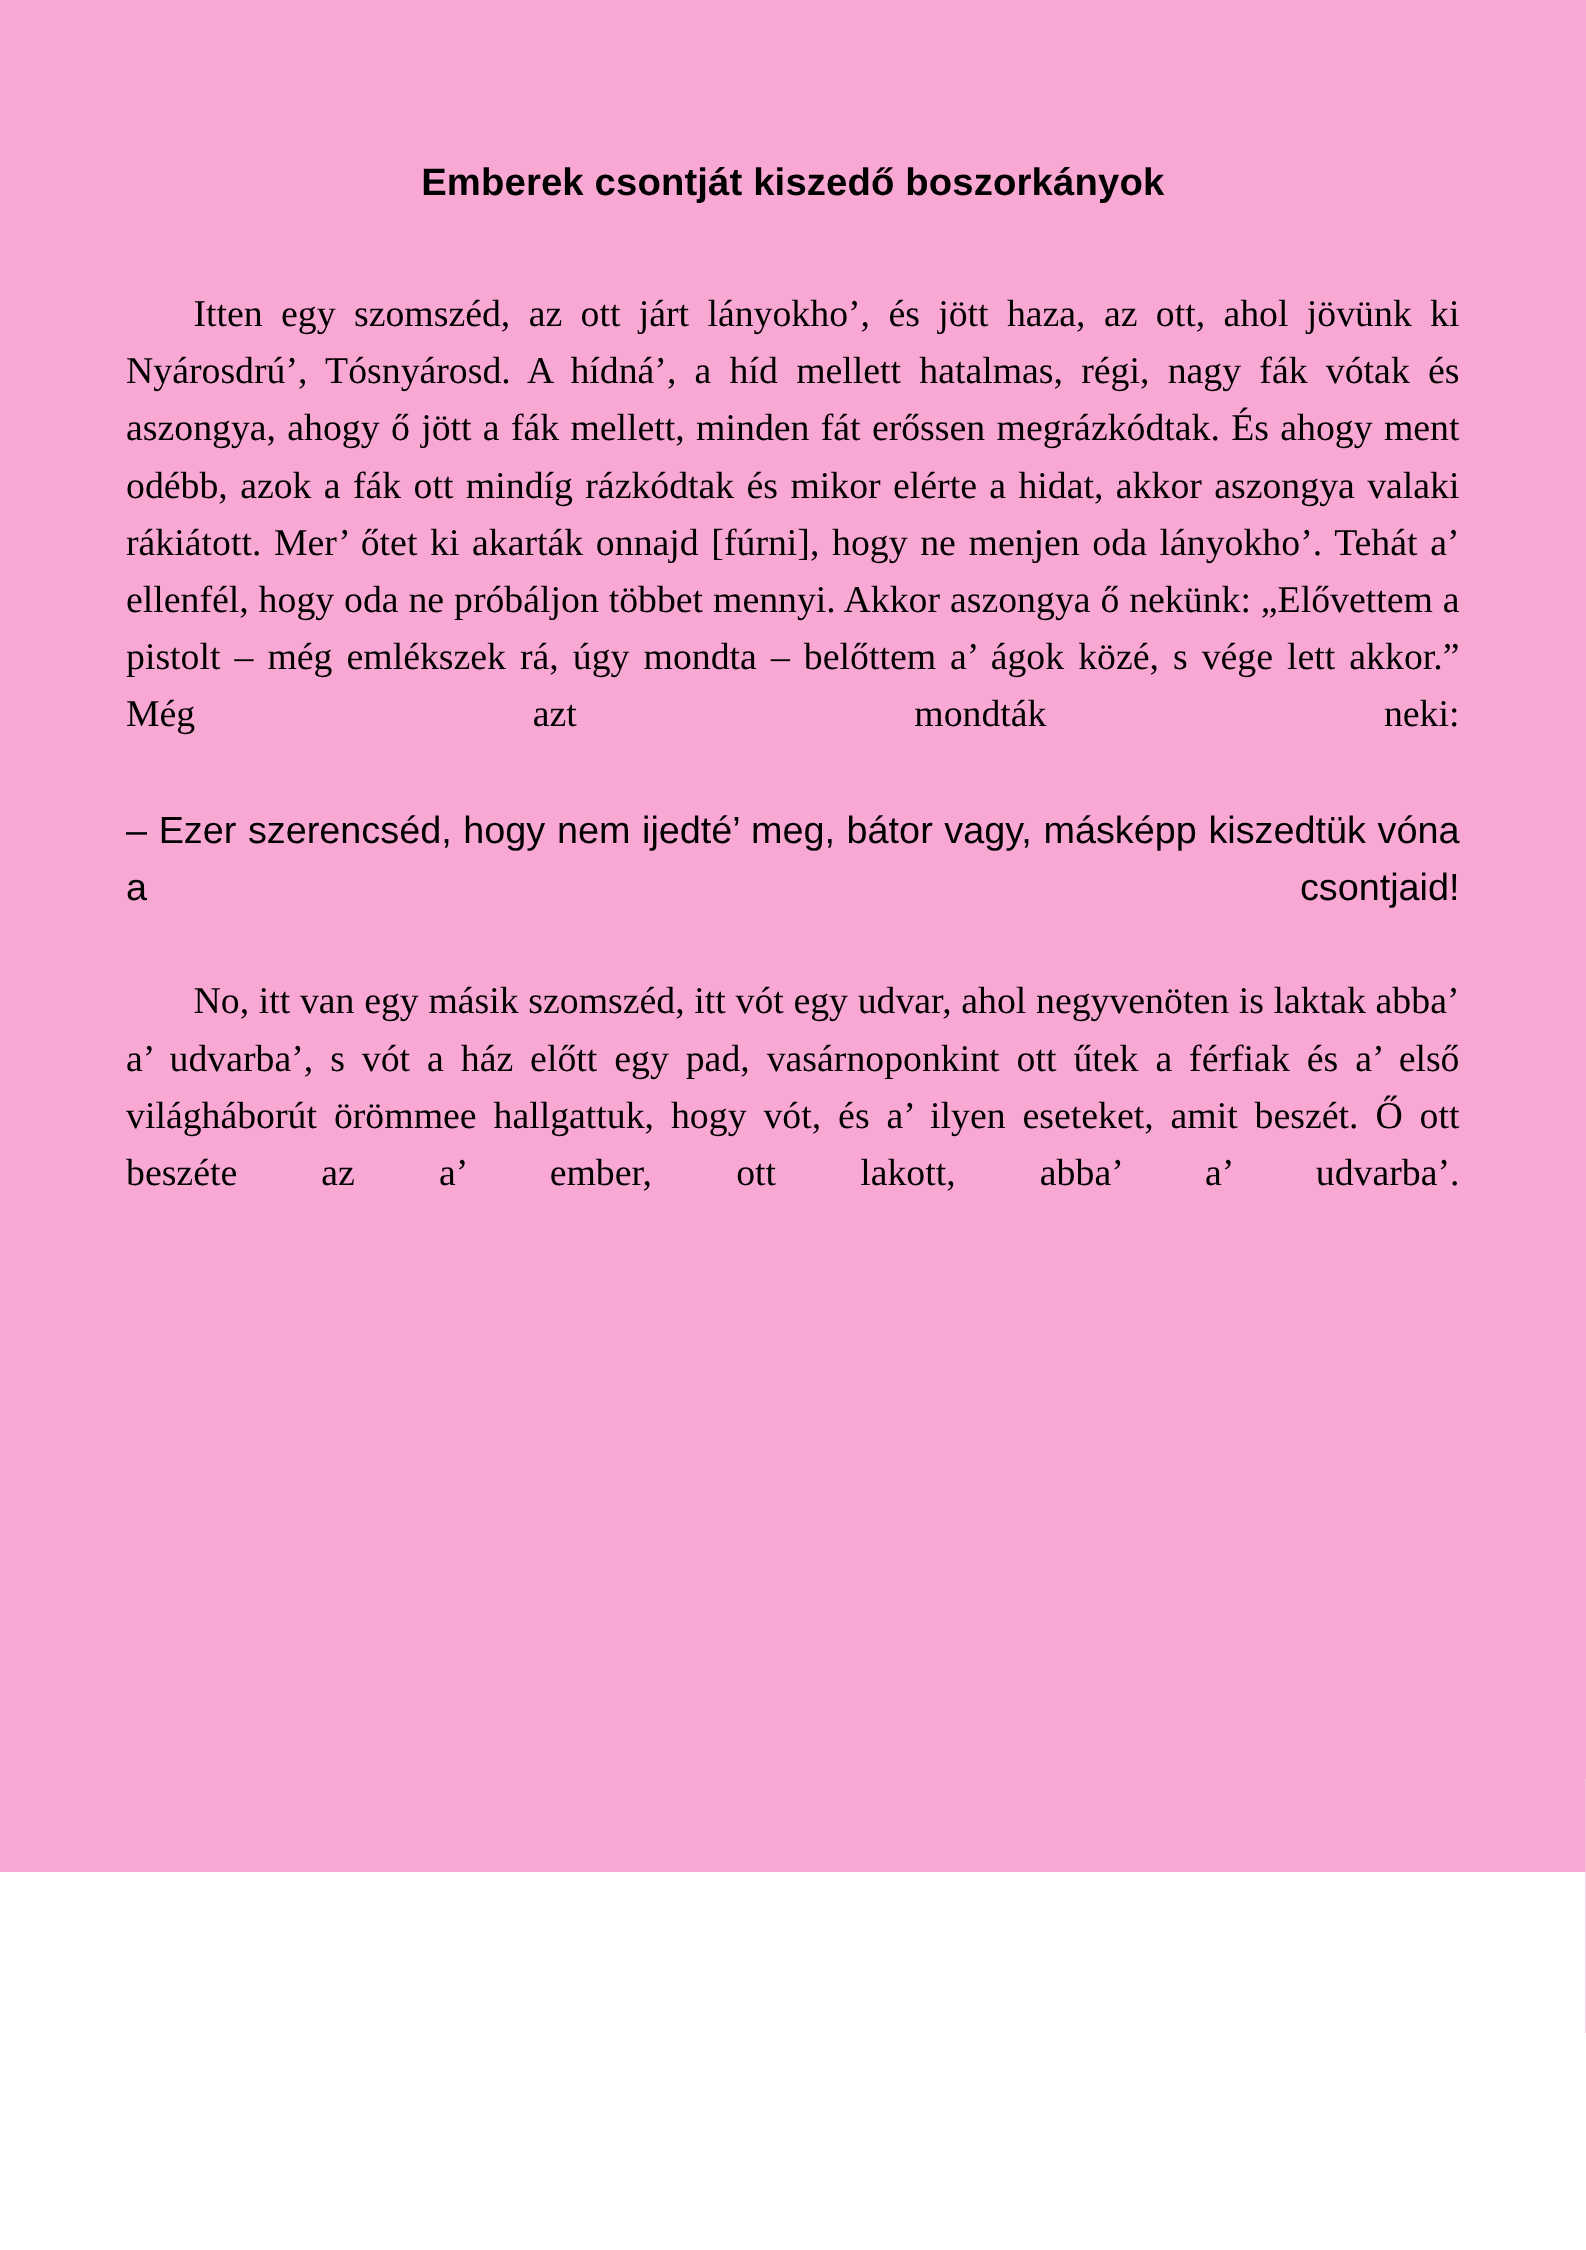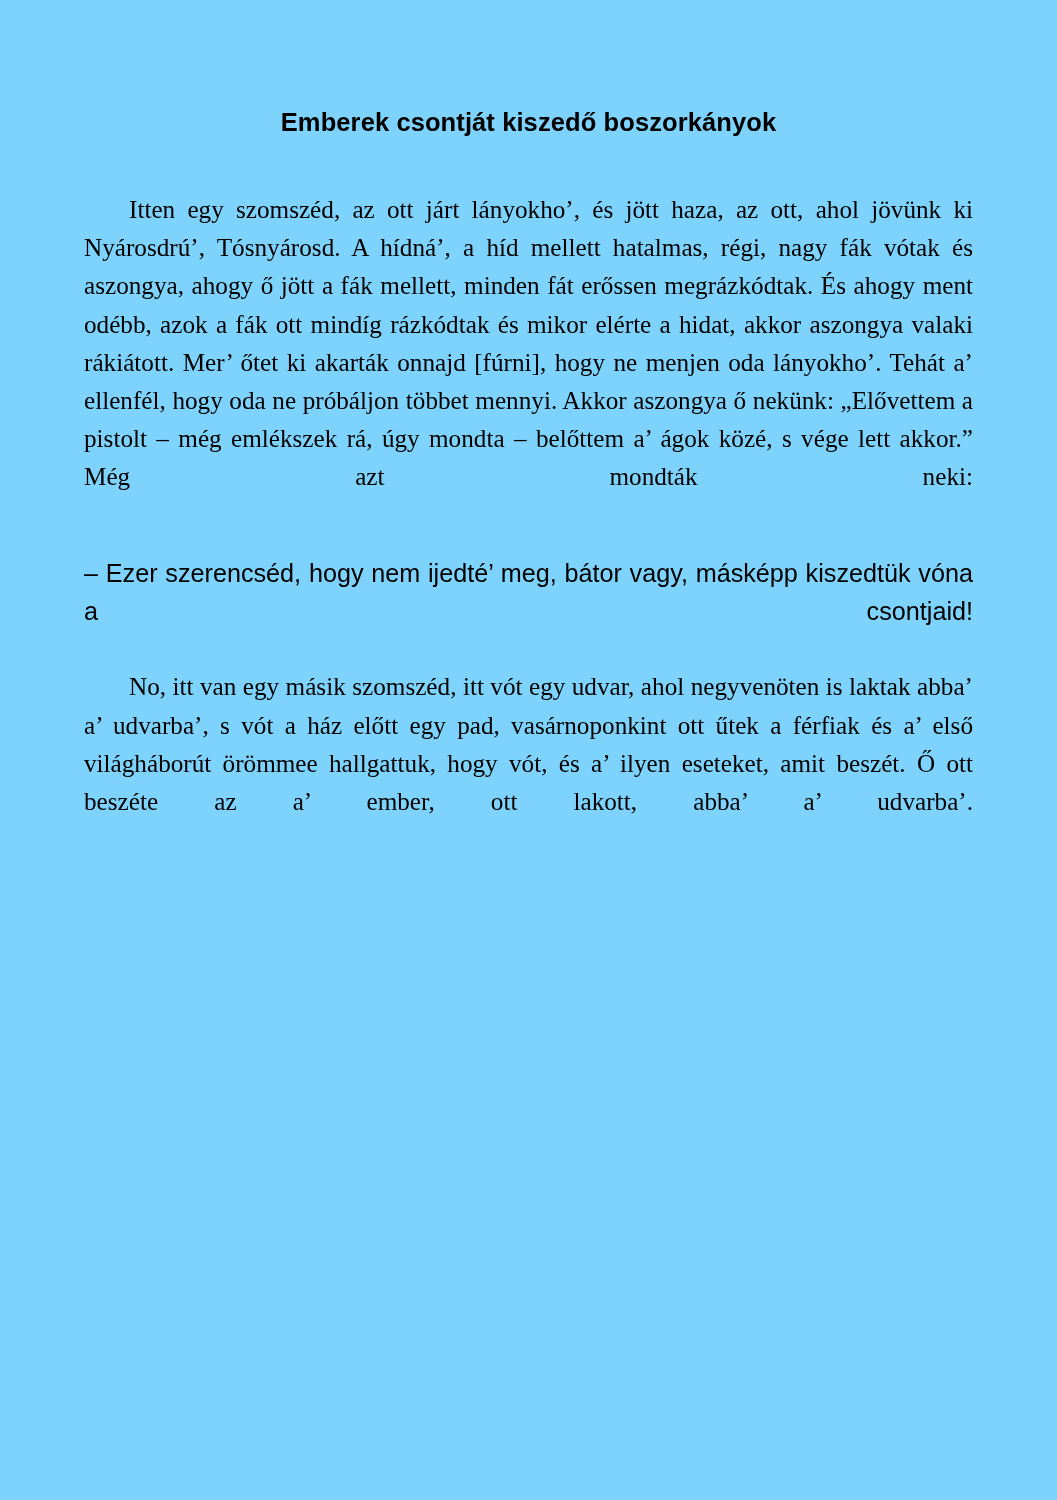--- a/index.html
+++ b/index.html
@@ -11,22 +11,22 @@
     height: 1500px;
     background: #ffffff;
     font-family: "Liberation Sans", sans-serif;
     color: #000000;
     overflow: hidden;
   }
 
   .page {
     position: relative;
     width: 1057px;
-    height: 1500px;
-    background: #7dd3fc;
+    height: 1248px;
+    background: #f9a8d4;
     box-sizing: border-box;
   }
 
   .doc-title {
     position: absolute;
     top: 88px;
     left: 84px;
     width: 889px;
     text-align: center;
     font-size: 25.5px;
@@ -53,21 +53,20 @@
     word-spacing: 0px;
   }
 
   .para.indent {
     text-indent: 45px;
     font-family: Liberation Serif, serif;
   }
 
   .para.flush {
     text-indent: 0;
-    margin-top: 19px;
   }
 
   
   .para::after {
     content: "";
     display: inline-block;
     width: 100%;
   }
 </style>
 </head>

